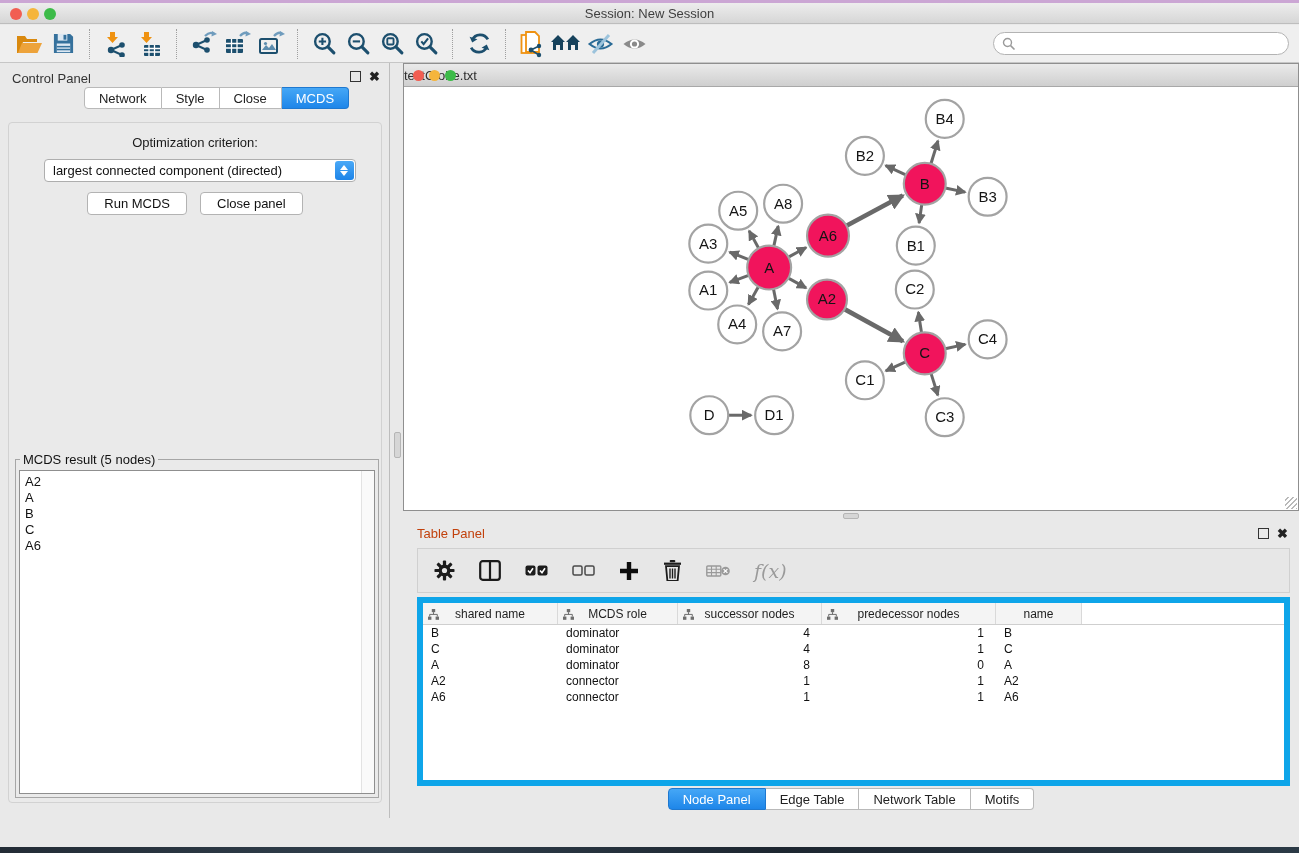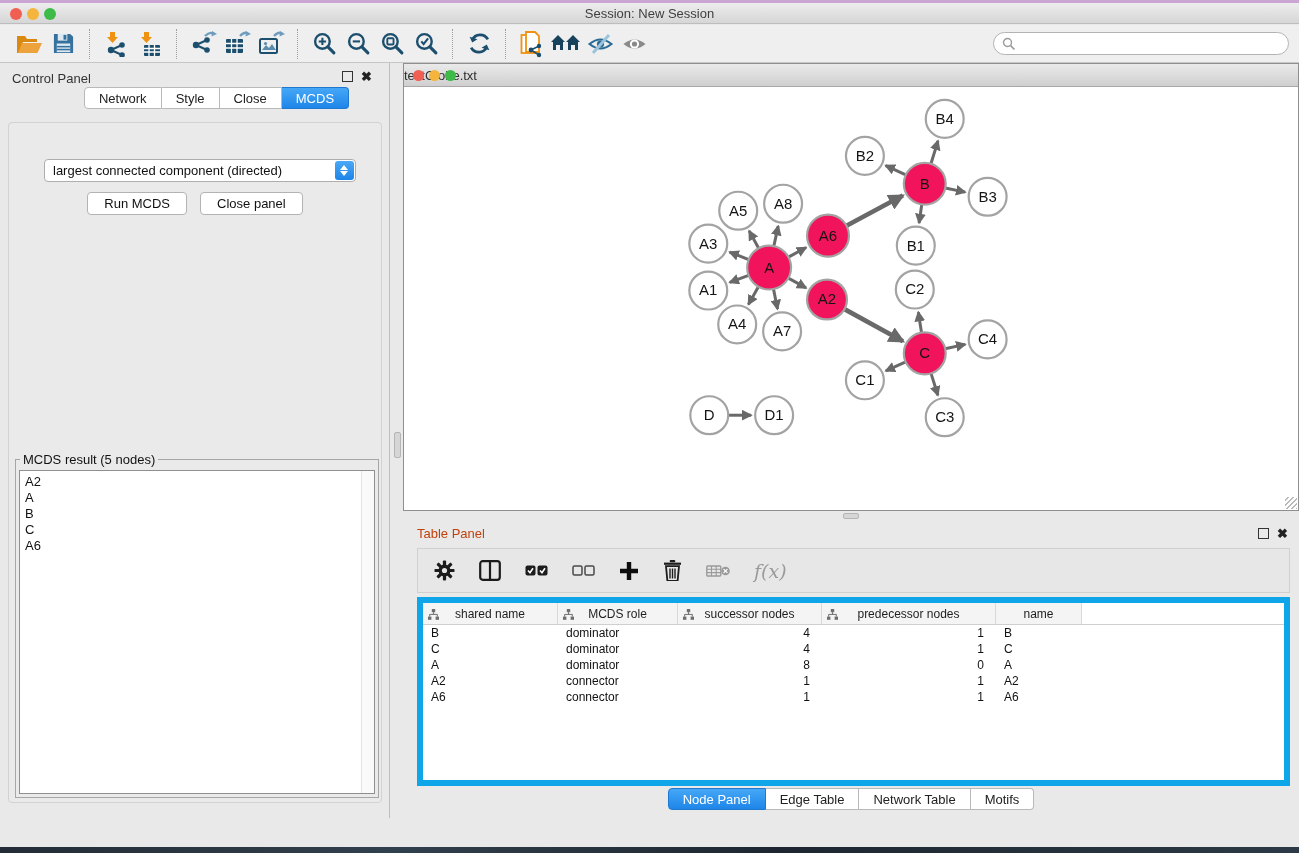--- a/index.html
+++ b/index.html
@@ -19,21 +19,21 @@
   .tool-btn { width:34px; height:30px; display:flex; align-items:center; justify-content:center; cursor:pointer; }
   .tool-sep { width:0; height:30px; border-left:1px dotted #9f9f9f; margin:0 9px; }
   .search-wrap { position:absolute; right:10px; top:7px; }
   .search-input { width:296px; height:23px; border:1px solid #b3b3b3; border-radius:12px;
     background:#fff; padding:0 8px 0 26px; font-size:13px; color:#333; outline:none; }
   .search-glyph { position:absolute; left:9px; top:5px; pointer-events:none; }
 
   
   .control-panel { position:absolute; left:0; top:63px; width:390px; height:755px;
     background:#e9e9e9; border-right:1px solid #bdbdbd; }
-  .cp-header { position:absolute; top:0; left:0; right:8px; height:30px; }
+  .cp-header { position:absolute; top:0; left:0; right:0; height:30px; }
   .cp-header .cp-title { position:absolute; left:12px; top:8px; font-size:13px; color:#333; }
   .panel-float { position:absolute; top:8px; width:11px; height:11px; border:1.5px solid #333; cursor:pointer; }
   .panel-close { position:absolute; top:7px; font-size:13px; font-weight:bold; color:#222; cursor:pointer; line-height:13px; }
   .cp-header .panel-float { right:28px; } .cp-header .panel-close { right:9px; }
 
   .cp-tabs { position:absolute; top:24px; left:0; right:0; display:flex; justify-content:center;margin-left:44px; }
   .seg-tab { height:22px; line-height:21px; padding:0 14px; font-size:13px; color:#222;
     background:#fff; border:1px solid #b9b9b9; border-left:none; cursor:pointer; }
   .seg-tab:first-child { border-left:1px solid #b9b9b9; border-radius:4px 0 0 4px; }
   .seg-tab:last-child { border-radius:0 4px 4px 0; }
@@ -284,20 +284,21 @@
       <span class="panel-float"></span>
       <span class="panel-close">✖</span>
     </div>
     <div class="cp-tabs">
       <span class="seg-tab">Network</span>
       <span class="seg-tab">Style</span>
       <span class="seg-tab">Close</span>
       <span class="seg-tab active">MCDS</span>
     </div>
     <div class="cp-body">
+      <div class="opt-label">Optimization criterion:</div>
       <div class="criterion-select">
         <span class="sel-text">largest connected component (directed)</span>
         <span class="sel-stepper">
           <span class="chev up"></span>
             <span class="chev dn"></span>
         </span>
       </div>
       <div class="cp-buttons">
         <button class="btn">Run MCDS</button>
         <button class="btn">Close panel</button>

